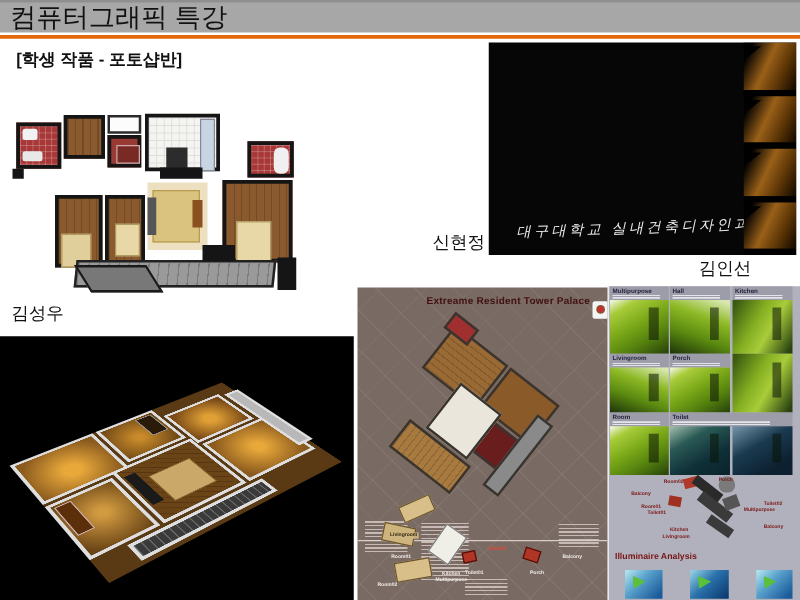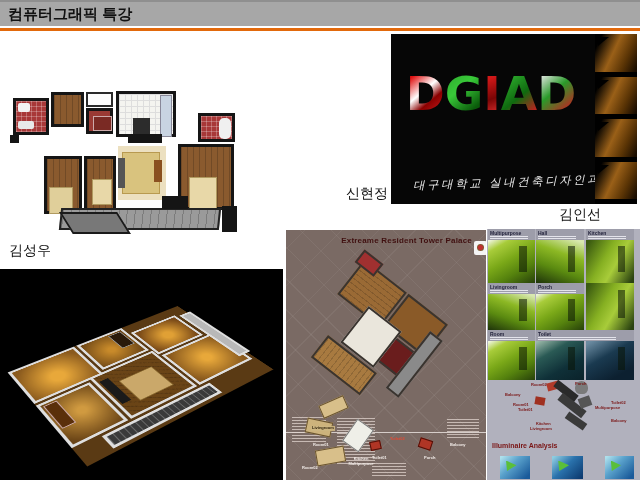--- a/index.html
+++ b/index.html
@@ -2,21 +2,21 @@
 <html><head>
 <meta charset="utf-8">
 <style>
   html,body{margin:0;padding:0;background:#dcdcdc;}
   .canvas{position:relative;width:640px;height:480px;background:#ffffff;overflow:hidden;
           font-family:"Liberation Sans","DejaVu Sans",sans-serif;}
 
   
   .top-bar{position:absolute;left:0;top:0;width:640px;height:26px;background:#a7a7a7;
            border-top:2px solid #8f8f8f;box-sizing:border-box;display:flex;align-items:center;padding-left:8px;}
-  .top-bar .t1{font-size:15px;font-weight:bold;color:#111;}
+  .top-bar .t1{font-size:21px;font-weight:normal;color:#111;}
   .top-bar .t2{font-size:15px;font-weight:normal;color:#222;margin-left:6px;}
   .orange-line{position:absolute;left:0;top:28px;width:640px;height:3px;background:#e2690b;}
   .section-title{position:absolute;left:13px;top:39px;font-size:13.5px;font-weight:bold;color:#111;}
 
   
   .plan2d{position:absolute;left:10px;top:90px;width:228px;height:152px;background:#fff;}
   .plan2d div{position:absolute;box-sizing:border-box;}
   .wood{background:#8a5a2e;background-image:repeating-linear-gradient(90deg,rgba(0,0,0,.18) 0 1px,transparent 1px 6px);}
   .redtile{background:#a83838;background-image:linear-gradient(rgba(255,255,255,.25) 1px,transparent 1px),linear-gradient(90deg,rgba(255,255,255,.25) 1px,transparent 1px);background-size:5px 5px;}
   .p-bath1{left:3px;top:8px;width:36px;height:37px;border:3px solid #151515;}
@@ -163,20 +163,21 @@
 </style>
 </head>
 <body>
 
 <div class="canvas">
 
   <div class="top-bar">
     <span class="t1">컴퓨터그래픽 특강</span>
   </div>
   <div class="orange-line"></div>
+  <div class="section-title">[학생 작품 - 포토샵반]</div>
 
   <div class="plan2d">
     <div class="p-bath1 redtile"></div>
     <div class="p-roomtl wood"></div>
     <div class="p-entry"></div>
     <div class="p-utility"></div>
     <div class="p-kitchen"></div>
     <div class="p-bathr redtile"></div>
     <div class="p-bedr wood"></div>
     <div class="p-bed1 wood"></div>
@@ -189,23 +190,20 @@
     <div class="p-balcony"></div>
     <div class="p-balc2"></div>
     <div class="pw1"></div>
     <div class="pw2"></div>
     <div class="pw3"></div>
     <div class="pw4"></div>
   </div>
   <div class="artist-label lbl-kimsungwoo">김성우</div>
 
   <div class="dgiad">
-    <div class="dgiad-text">
-      <span class="L0">D</span><span class="L1">G</span><span class="L2">I</span><span class="L3">A</span><span class="L4">D</span>
-    </div>
     <div class="dgiad-script">대구대학교 실내건축디자인과</div>
     <div class="film-strip">
       <div class="frame"></div>
       <div class="frame"></div>
       <div class="frame"></div>
       <div class="frame"></div>
     </div>
   </div>
   <div class="artist-label lbl-shin">신현정</div>
   <div class="artist-label lbl-kiminsun">김인선</div>

